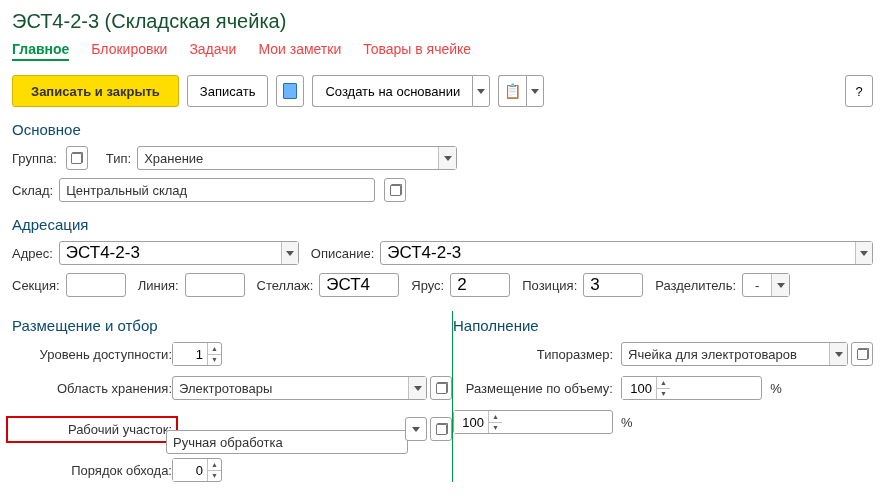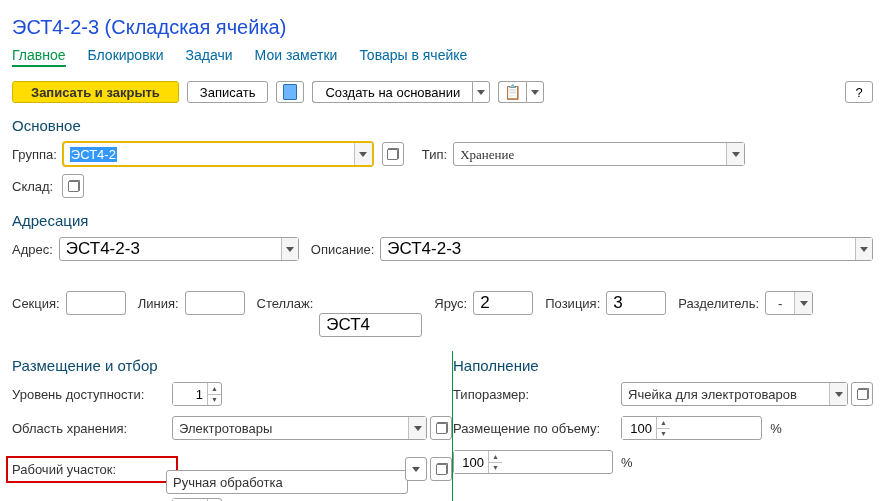--- a/index.html
+++ b/index.html
@@ -7,56 +7,56 @@
     margin: 0;
     padding: 8px 12px;
     font-family: Arial, sans-serif;
     font-size: 13px;
     color: #333;
     background: #fff;
     width: 885px;
   }
   .page-title {
     font-size: 20px;
-    color: #1d4ed8;
-    margin: 8px 0 8px 0;
+    color: #14532d;
+    margin: 2px 0 8px 0;
     font-weight: normal;
   }
   .tabs {
     display: flex;
     gap: 22px;
     border-bottom: 0;
     margin-bottom: 14px;
   }
   .tab {
     font-size: 14px;
-    color: #0369a1;
+    color: #ef4444;
     cursor: pointer;
     padding-bottom: 2px;
   }
   .tab.active {
     color: #009646;
-    font-weight: normal;
+    font-weight: bold;
     border-bottom: 2px solid #009646;
   }
   .toolbar {
     display: flex;
     align-items: center;
     gap: 8px;
     margin-bottom: 14px;
   }
   .toolbar .spacer { flex: 1; }
   .btn {
     background: #fff;
     border: 1px solid #a0a0a0;
     border-radius: 3px;
     padding: 4px 12px;
     font-size: 13px;
     cursor: pointer;
-    height: 22px;
+    height: 32px;
     display: inline-flex;
     align-items: center;
     gap: 6px;
   }
   .btn-yellow {
     background: #ffdd00;
     border: 1px solid #d4b400;
     font-weight: bold;
     color: #333;
     padding: 4px 18px;
@@ -90,21 +90,21 @@
     color: #0c4a6e;
     font-size: 15px;
     margin: 6px 0 8px 0;
   }
   .row {
     display: flex;
     align-items: center;
     gap: 6px;
     margin-bottom: 8px;
   }
-  .lbl { white-space: nowrap; }
+  .lbl { white-space: nowrap; text-align: right; }
   .field-wrap {
     display: inline-flex;
     align-items: stretch;
     border: 1px solid #a0a0a0;
     border-radius: 3px;
     background: #fff;
     height: 24px;
   }
   .field-wrap.selected {
     border: 1px solid #e6b800;
@@ -261,39 +261,36 @@
       </span>
   </span>
   <span class="spacer"></span>
   <button class="btn btn-icon-only">?</button>
 </div>
 
 <div class="section-heading">Основное</div>
 
 <div class="row">
   <span class="lbl">Группа:</span>
-  <span class="field-wrap selected" style="width:310px;">
-    <span class="sel-text"><span class="sel-highlight">ЭСТ4-2</span></span>
-    <span class="mini-btn">
-        <span class="caret-down"></span>
-      </span>
-  </span>
   <span class="mini-btn outside open-sq"></span>
 
   <span class="lbl" style="margin-left:12px;">Тип:</span>
-  <span class="field-wrap" style="width:292px;font-family:Liberation Serif, serif;">
+  <span class="field-wrap" style="width:320px;">
     <span class="sel-text">Хранение</span>
     <span class="mini-btn">
         <span class="caret-down"></span>
       </span>
   </span>
 </div>
 
 <div class="row">
   <span class="lbl">Склад:</span>
+  <span class="field-wrap" style="width:316px;">
+    <span class="sel-text">Центральный склад</span>
+  </span>
   <span class="mini-btn outside open-sq"></span>
 </div>
 
 <div class="section-heading" style="margin-top:14px;">Адресация</div>
 
 <div class="row">
   <span class="lbl">Адрес:</span>
   <span class="field-wrap" style="width:240px;">
     <input class="field-input" style="width: 100%;" value="ЭСТ4-2-3">
     <span class="mini-btn">
@@ -312,21 +309,21 @@
 <div class="row">
   <span class="lbl">Секция:</span>
   <span class="field-wrap" style="width:60px;">
     <input class="field-input" style="width: 100%;" value="">
   </span>
   <span class="lbl" style="margin-left:6px;">Линия:</span>
   <span class="field-wrap" style="width:60px;">
     <input class="field-input" style="width: 100%;" value="">
   </span>
   <span class="lbl" style="margin-left:6px;">Стеллаж:</span>
-  <span class="field-wrap" style="width:103px;margin-top:44px;">
+  <span class="field-wrap" style="width:80px;">
     <input class="field-input" style="width: 100%;" value="ЭСТ4">
   </span>
   <span class="lbl" style="margin-left:6px;">Ярус:</span>
   <span class="field-wrap" style="width:60px;">
     <input class="field-input" style="width: 100%;" value="2">
   </span>
   <span class="lbl" style="margin-left:6px;">Позиция:</span>
   <span class="field-wrap" style="width:60px;">
     <input class="field-input" style="width: 100%;" value="3">
   </span>

